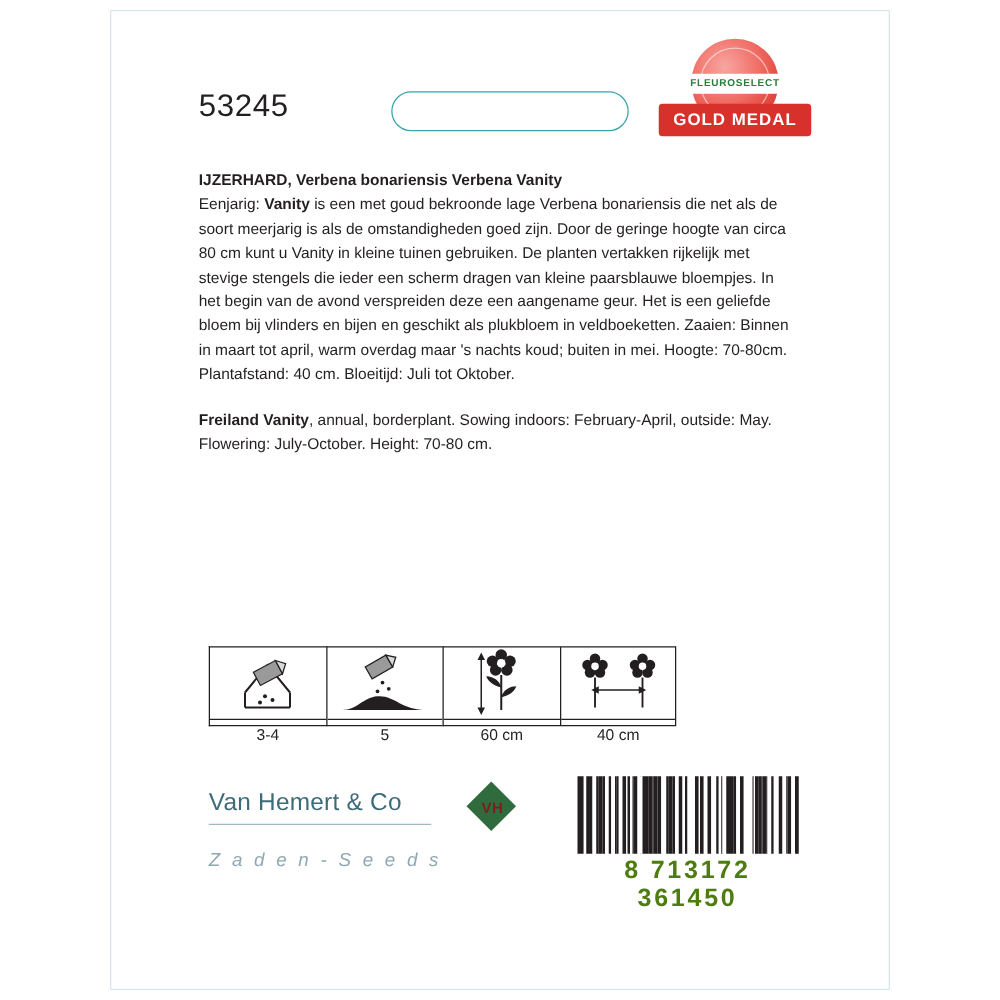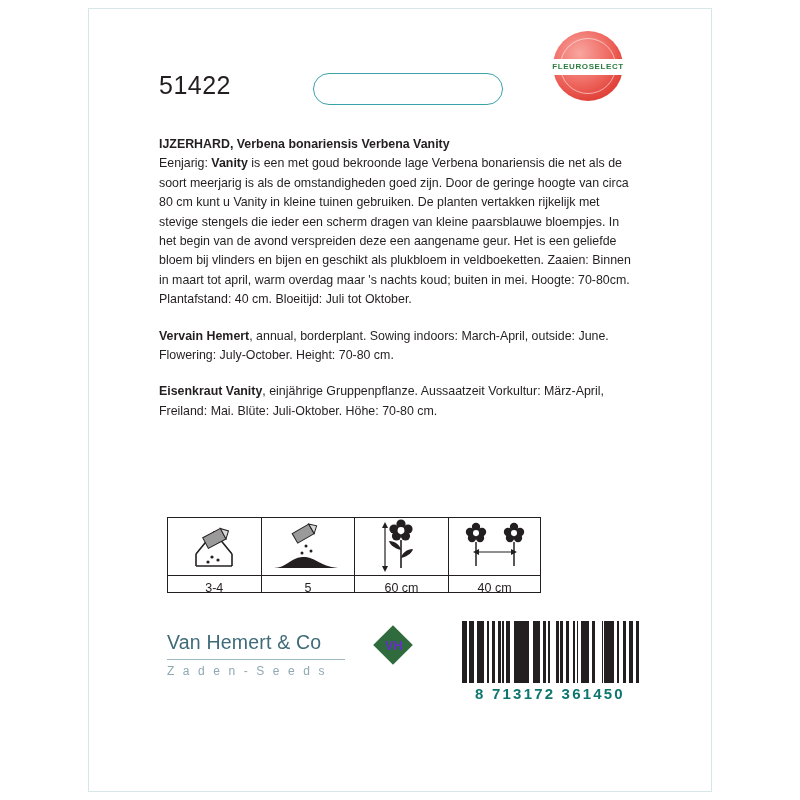--- a/index.html
+++ b/index.html
@@ -132,21 +132,21 @@
   .icons {
     position: absolute;
     left: 78px;
     top: 508px;
     width: 468px;
     height: 82px;
     display: flex;
   }
   .icon-cell {
     width: 93.6px;
-    height: 76px;
+    height: 64px;
     border: 1px solid #231f20;
     border-right: none;
     box-sizing: border-box;
     position: relative;
   }
   .icon-cell:last-child { border-right: 1px solid #231f20; }
   .icon-art {
     position: absolute;
     left: 0; right: 0; top: 0;
     height: 57px;
@@ -175,43 +175,44 @@
     font-size: 19.5px;
     color: #3e6b78;
     letter-spacing: 0.2px;
   }
   .brand-rule {
     margin-top: 5px;
     border-top: 1px solid #9fb9c2;
     width: 178px;
   }
   .brand-sub {
-    margin-top: 4px;
-    font-size: 12px;
+    margin-top: 20px;
+    font-size: 15px;
     letter-spacing: 2.6px;
     color: #8fa8b2;
+    font-style: italic;
   }
   .vh-logo {
     position: absolute;
     left: 288px;
     top: 620px;
     width: 34px;
     height: 34px;
   }
   .vh-logo .diamond {
     position: absolute;
     left: 2px; top: 2px;
     width: 28px; height: 28px;
     background: #2f6b3d;
     transform: rotate(45deg);
   }
   .vh-logo .mark {
     position: absolute;
     left: 0; top: 0; width: 34px; height: 34px;
-    color: #6d28d9;
+    color: #7f1d1d;
     font-size: 12px;
     font-weight: bold;
     line-height: 34px;
     text-align: center;
     letter-spacing: 0.5px;
   }
 
   
   .barcode {
     position: absolute;
@@ -222,47 +223,47 @@
   .bars {
     height: 62px;
     width: 178px;
     display: flex;
     align-items: flex-end;
   }
   .bars span { display: block; height: 100%; }
   .barcode-number {
     margin-top: 2px;
     font-family: "Liberation Sans", sans-serif;
-    font-size: 15px;
+    font-size: 20px;
     letter-spacing: 2.2px;
-    color: #0f766e;
+    color: #4d7c0f;
     text-align: center;
     font-weight: 600;
   }
 </style>
 </head>
 <body>
 
 <div class="packet">
   <div class="packet-inner">
 
-    <div class="sku">51422</div>
+    <div class="sku">53245</div>
 
     <div class="pill"></div>
 
     <div class="medal">
       <div class="medal-circle"></div>
       <div class="medal-fleuro">FLEUROSELECT</div>
+      <div class="medal-band">GOLD MEDAL</div>
     </div>
 
     <div class="text-col">
       <p class="para" style="font-weight:bold;">IJZERHARD, Verbena bonariensis Verbena Vanity</p>
       <p class="para"><span>Eenjarig: </span><b>Vanity</b><span> is een met goud bekroonde lage Verbena bonariensis die net als de soort meerjarig is als de omstandigheden goed zijn. Door de geringe hoogte van circa 80 cm kunt u Vanity in kleine tuinen gebruiken. De planten vertakken rijkelijk met stevige stengels die ieder een scherm dragen van kleine paarsblauwe bloempjes. In het begin van de avond verspreiden deze een aangename geur. Het is een geliefde bloem bij vlinders en bijen en geschikt als plukbloem in veldboeketten. Zaaien: Binnen in maart tot april, warm overdag maar 's nachts koud; buiten in mei. Hoogte: 70-80cm. Plantafstand: 40 cm. Bloeitijd: Juli tot Oktober.</span></p>
-      <p class="para spacer-para"><b>Vervain Hemert</b><span>, annual, borderplant. Sowing indoors: March-April, outside: June. Flowering: July-October. Height: 70-80 cm.</span></p>
-      <p class="para spacer-para"><b>Eisenkraut Vanity</b><span>, einjährige Gruppenpflanze. Aussaatzeit Vorkultur: März-April, Freiland: Mai. Blüte: Juli-Oktober. Höhe: 70-80 cm.</span></p>
+      <p class="para spacer-para"><b>Freiland Vanity</b><span>, annual, borderplant. Sowing indoors: February-April, outside: May. Flowering: July-October. Height: 70-80 cm.</span></p>
     </div>
 
     <div class="icons">
 
       <div class="icon-cell">
         <div class="icon-art">
           <svg class="icon-svg" width="92" height="57" viewBox="0 0 92 57">
             <polyline points="28,36 46,14 64,36" fill="none" stroke="#231f20" stroke-width="1.6"></polyline>
             <line x1="28" y1="36" x2="28" y2="48" stroke="#231f20" stroke-width="1.6"></line>
             <line x1="64" y1="36" x2="64" y2="48" stroke="#231f20" stroke-width="1.6"></line>

